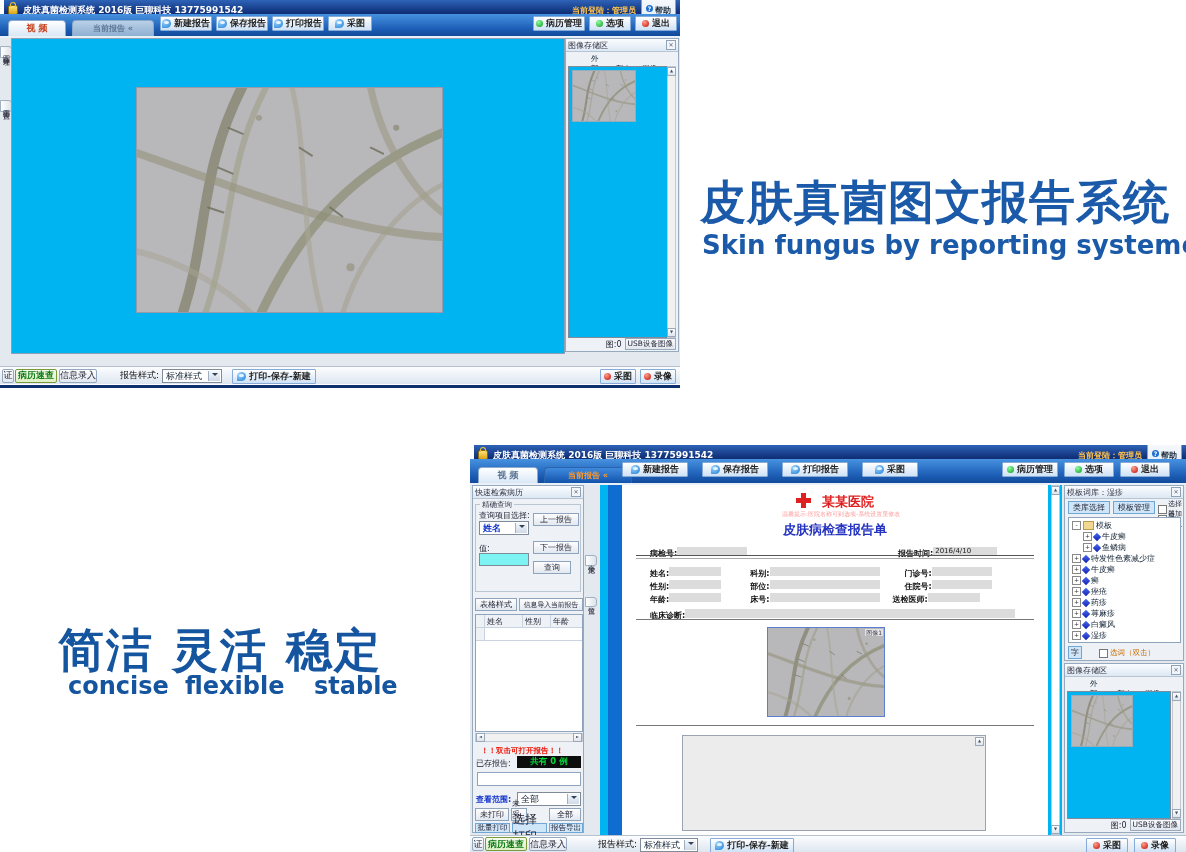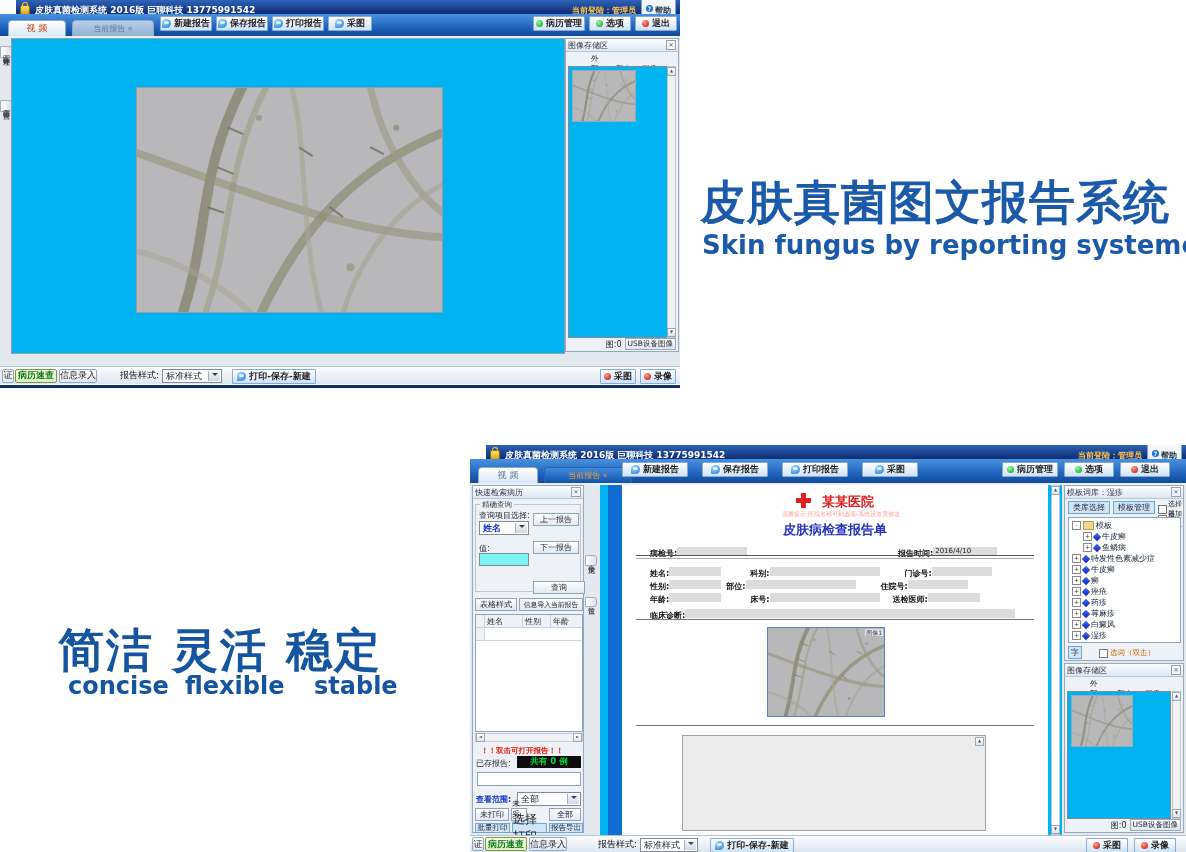--- a/index.html
+++ b/index.html
@@ -1,32 +1,32 @@
 <!DOCTYPE html>
 <html><head>
 <meta charset="utf-8">
 <style>
   html,body{margin:0;padding:0}
   body{width:1186px;height:852px;position:relative;background:#fff;overflow:hidden;
        font-family:"DejaVu Sans","Liberation Sans",sans-serif;}
   .abs{position:absolute}
   
   .win{position:absolute;overflow:hidden}
-  .titlebar{position:absolute;left:16px;right:0;top:0;height:20px;
+  .titlebar{position:absolute;left:4px;right:0;top:0;height:20px;
     background:linear-gradient(#2e63b8,#12337c 60%,#0a2160);
     color:#fff;font-size:9px;font-weight:bold;display:flex;align-items:center;gap:5px;padding:0 4px;box-sizing:border-box}
   .lock{width:8px;height:8px;background:linear-gradient(#ffe27a,#d9a413);border:1px solid #8a6a00;border-radius:2px;position:relative;flex:0 0 auto}
   .lock::before{content:"";position:absolute;left:1px;top:-4px;width:4px;height:4px;border:1px solid #e9c23a;border-bottom:none;border-radius:3px 3px 0 0}
   .login{color:#ffc34d;font-weight:bold;font-size:8px}
   .helpbtn{display:inline-flex;align-items:flex-start;gap:2px;background:linear-gradient(#ffffff,#d9e6f5);
     border:1px solid #7fa3cf;border-radius:0;color:#123;font-size:8px;font-weight:bold;padding:16px 4px;height:11px}
   .qicon{width:7px;height:7px;border-radius:50%;background:#1d6fd0;color:#fff;font-size:6px;line-height:7px;text-align:center;font-weight:bold}
   .bluebar{position:absolute;left:0;right:0;
     background:linear-gradient(#4792e0,#1b5cb4 70%,#124a9a);border-bottom:2px solid #e9f0f8}
-  .tab{position:absolute;bottom:0;height:16px;border-radius:4px 4px 0 0;font-size:9px;font-weight:normal;
+  .tab{position:absolute;bottom:0;height:16px;border-radius:4px 4px 0 0;font-size:9px;font-weight:bold;
     display:flex;align-items:center;justify-content:center;border:1px solid #8aa9cc;border-bottom:none;box-sizing:border-box}
   .tab.lit{background:linear-gradient(#ffffff,#d9e7f6);color:#c8421c}
   .tab.dim{background:linear-gradient(#b9cfe6,#8fb0d2);color:#5d7797}
   .tab.act{background:linear-gradient(#3f8ade,#1253ac);color:#ff9b2e;border-color:#2a64ae}
   .tbtn{position:absolute;height:15px;background:linear-gradient(#ffffff,#cfe2f6);border:1px solid #86abd7;border-radius:1px;
     display:flex;align-items:center;justify-content:center;gap:3px;font-size:9px;font-weight:bold;color:#222;box-sizing:border-box}
   .dove{width:9px;height:9px;border-radius:50% 50% 50% 10%;background:radial-gradient(circle at 30% 30%,#9fd4ff,#1d7fd6);flex:0 0 auto;position:relative}
   .dove::after{content:"";position:absolute;left:2px;top:2px;width:5px;height:3px;background:#eaf6ff;border-radius:50%}
   .dot{width:7px;height:7px;border-radius:50%;flex:0 0 auto}
   .dot.g{background:radial-gradient(circle at 35% 30%,#8dffa0,#0f9a1e)}
@@ -316,21 +316,21 @@
         <div class="sel" style="left:3px;top:16px;width:50px">
           <span style="color:#1133cc;font-weight:bold">姓名</span>
           <span class="dab">
               <span class="tri-d" style="margin-top:0"></span>
             </span>
         </div>
         <span class="slabel" style="left:3px;top:38px">值:</span>
         <div class="inp" style="left:3px;top:48px;width:50px;height:13px"></div>
         <div class="wbtn" style="left:57px;top:8px;width:46px">上一报告</div>
         <div class="wbtn" style="left:57px;top:36px;width:46px">下一报告</div>
-        <div class="wbtn" style="left:57px;top:76px;width:52px">查询</div>
+        <div class="wbtn" style="left:57px;top:56px;width:38px">查询</div>
       </div>
       <div class="wbtn" style="left:2px;top:112px;width:42px">表格样式</div>
       <div class="wbtn" style="left:46px;top:112px;width:64px;font-size:6.8px">信息导入当前报告</div>
       <div class="tblbox" style="left:2px;top:128px;width:108px;height:118px">
         <div class="throw" style="background:#eef2f7">
           <div class="thc" style="width:9px"></div>
           <div class="thc" style="width:38px">姓名</div>
           <div class="thc" style="width:28px">性别</div>
           <div class="thc" style="width:28px;border-right:none">年龄</div>
         </div>
@@ -380,21 +380,21 @@
           <span class="rlabel">报告时间:</span><span class="gfield" style="width:62px;font-size:7px;color:#222;line-height:9px;padding-left:2px">2016/4/10</span>
         </div>
         <div class="dline" style="top:70px"></div>
         <div class="abs" style="left:28px;top:76px">
           <span class="rlabel">姓名:</span><span class="gfield" style="width:52px"></span>
           <span class="rlabel" style="margin-left:24px">科别:</span><span class="gfield" style="width:110px"></span>
           <span class="rlabel" style="margin-left:20px">门诊号:</span><span class="gfield" style="width:60px"></span>
         </div>
         <div class="abs" style="left:28px;top:89px">
           <span class="rlabel">性别:</span><span class="gfield" style="width:52px"></span>
-          <span class="rlabel" style="">部位:</span><span class="gfield" style="width:110px"></span>
+          <span class="rlabel" style="margin-left:24px">部位:</span><span class="gfield" style="width:110px"></span>
           <span class="rlabel" style="margin-left:20px">住院号:</span><span class="gfield" style="width:60px"></span>
         </div>
         <div class="abs" style="left:28px;top:102px">
           <span class="rlabel">年龄:</span><span class="gfield" style="width:52px"></span>
           <span class="rlabel" style="margin-left:24px">床号:</span><span class="gfield" style="width:110px"></span>
           <span class="rlabel" style="margin-left:8px">送检医师:</span><span class="gfield" style="width:52px"></span>
         </div>
         <div class="abs" style="left:28px;top:118px">
           <span class="rlabel">临床诊断:</span><span class="gfield" style="width:330px"></span>
         </div>

